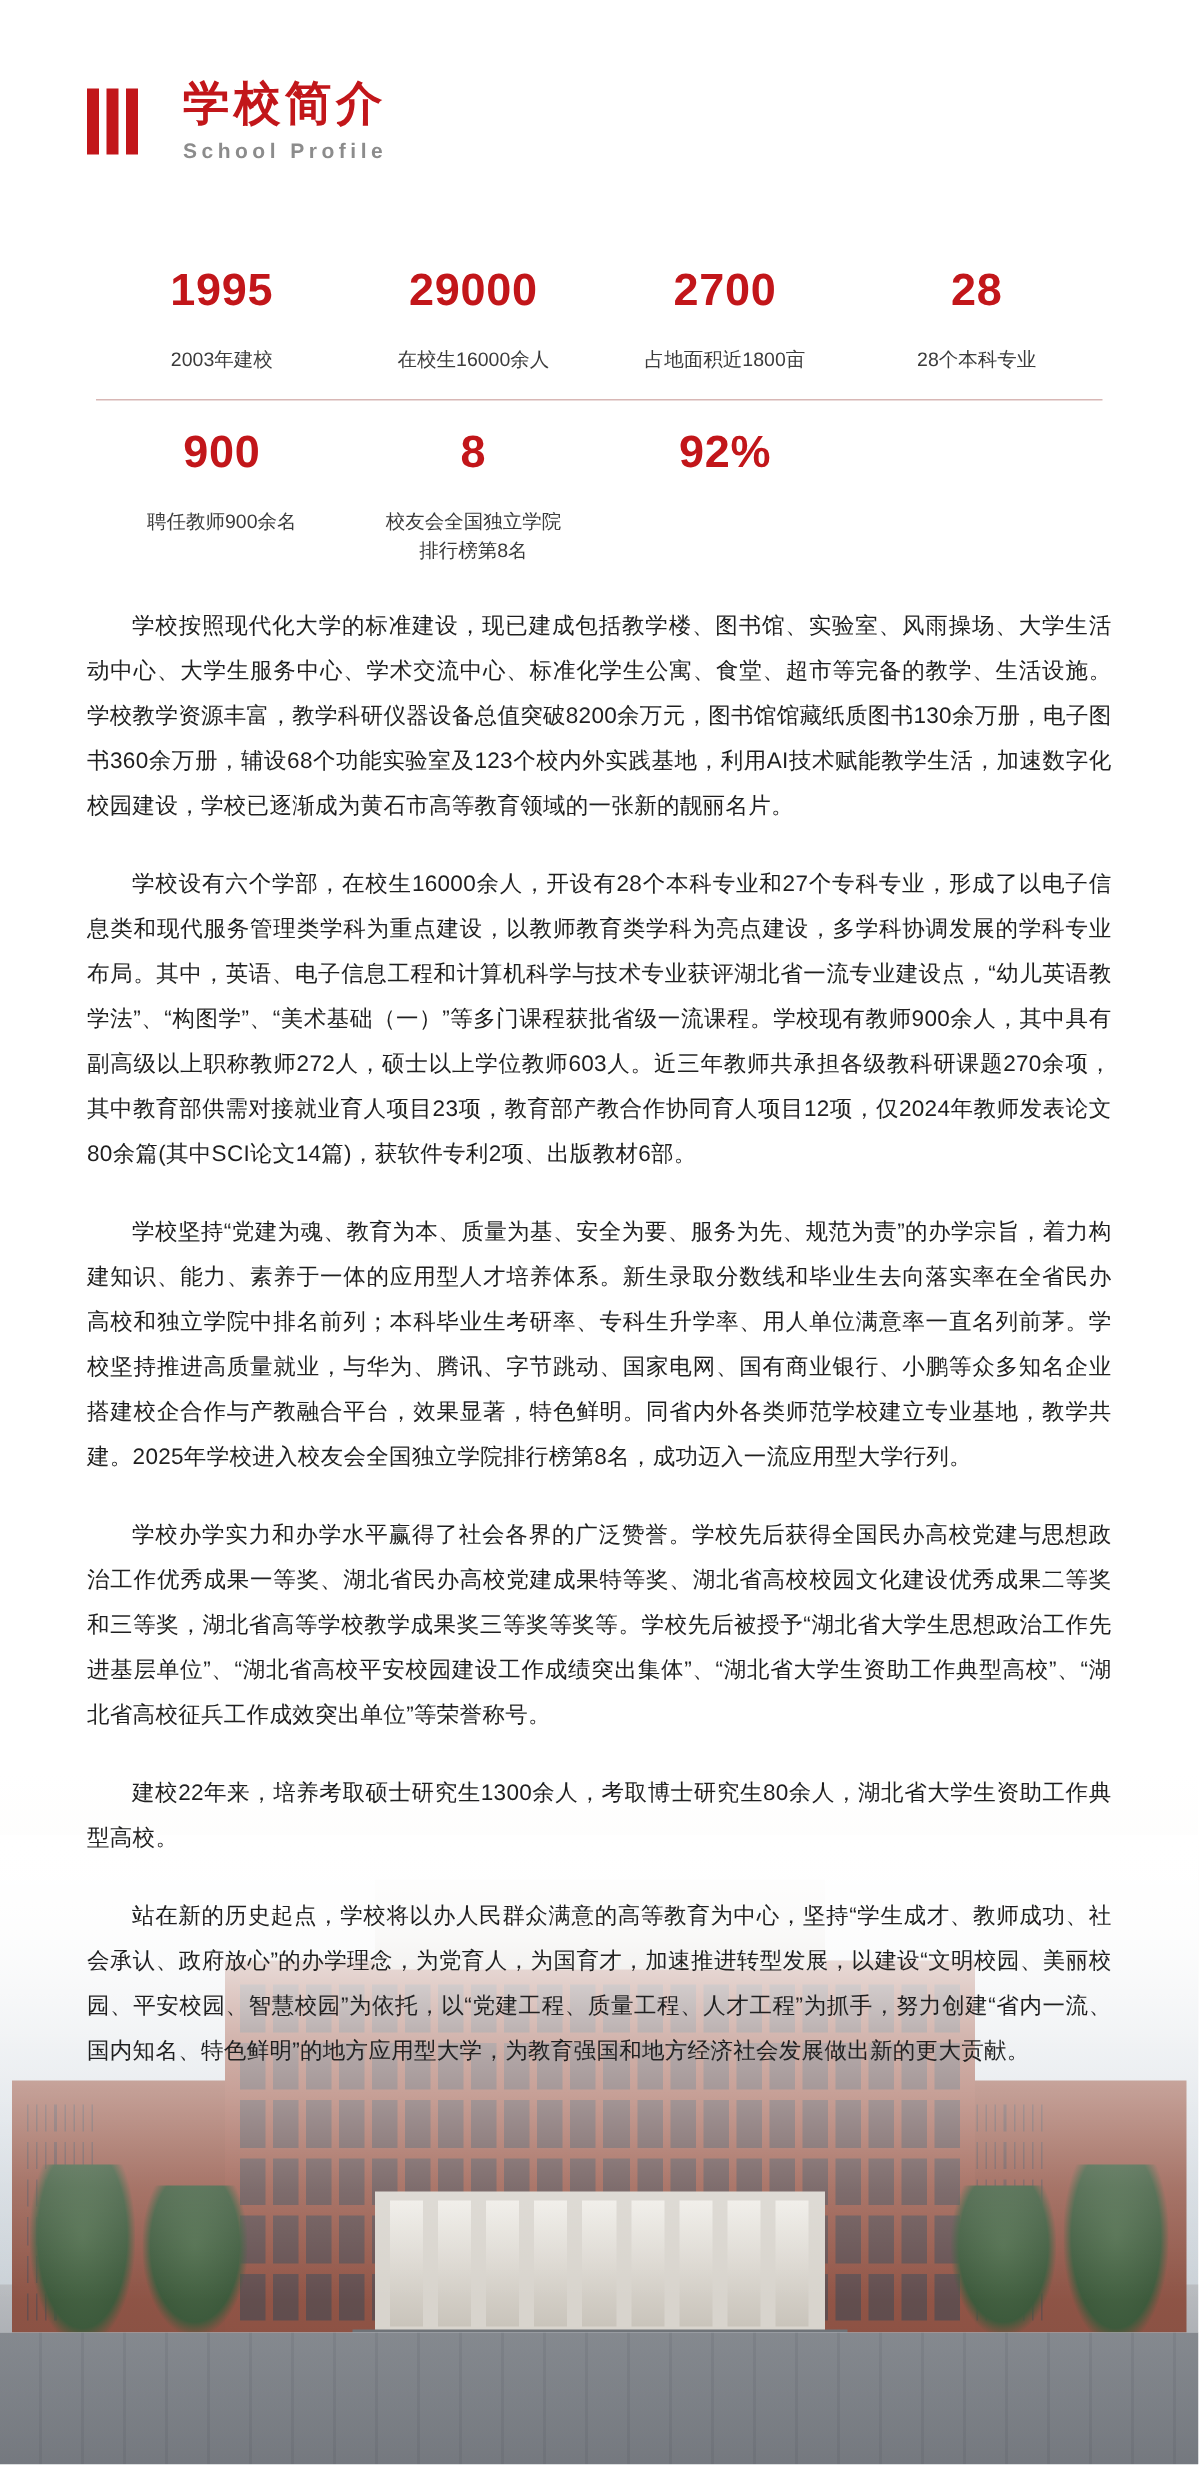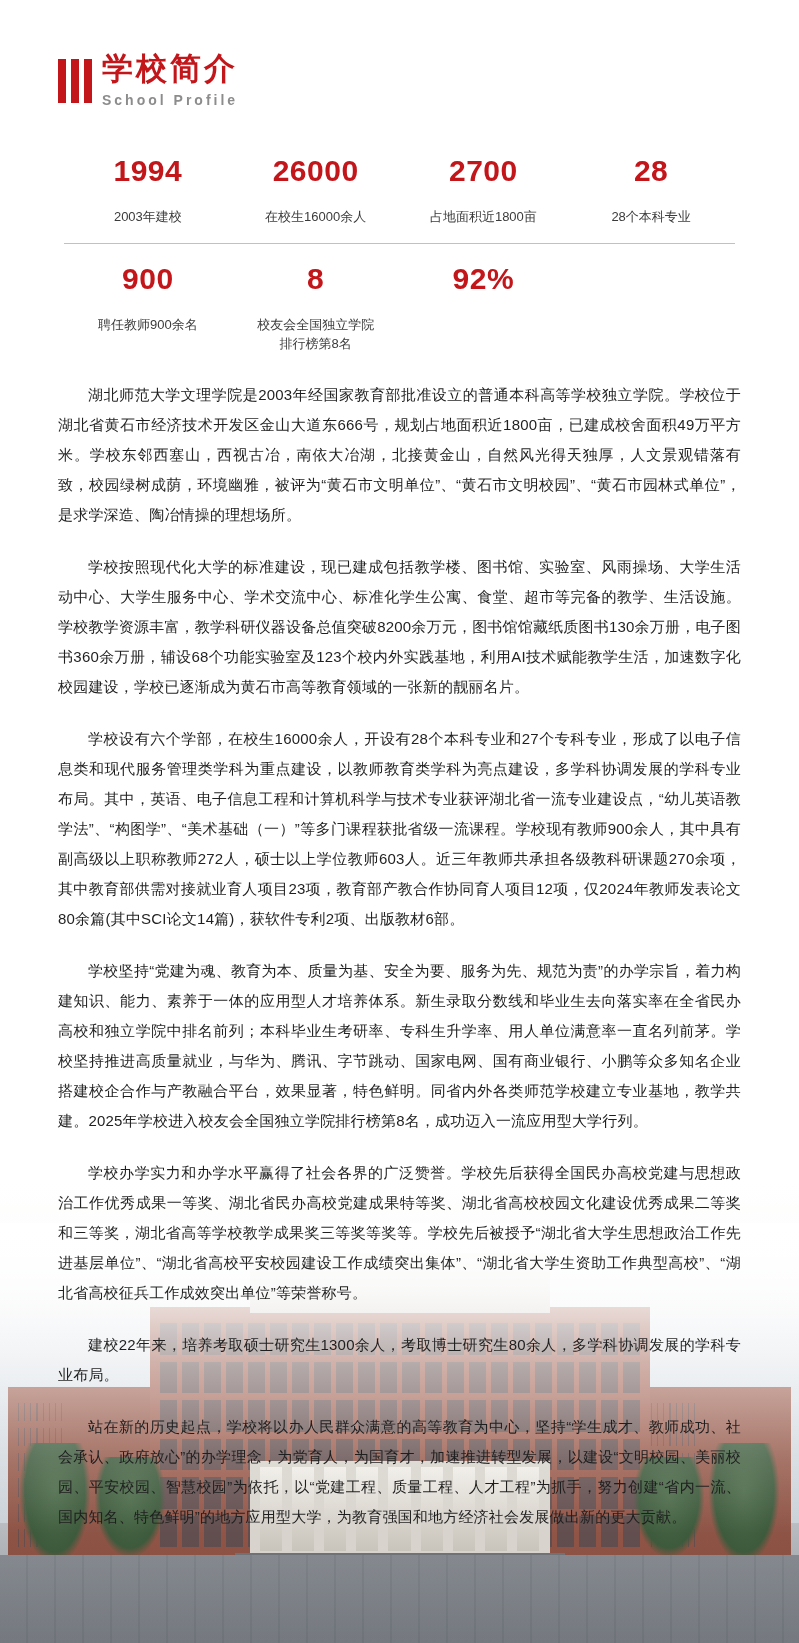--- a/index.html
+++ b/index.html
@@ -139,22 +139,22 @@
   .content {
     position: relative;
     z-index: 5;
     padding: 52px 58px 0 58px;
   }
 
   
   .header {
     display: flex;
     align-items: center;
-    gap: 10px;
-    margin-bottom: 46px;
+    gap: 30px;
+    margin-bottom: 69px;
   }
   .bars {
     display: flex;
     gap: 5px;
     margin-top: 2px;
   }
   .bars i {
     display: block;
     width: 8px;
     height: 44px;
@@ -547,25 +547,25 @@
         </div>
       <div>
         <div class="title-cn">学校简介</div>
         <div class="title-en">School  Profile</div>
       </div>
     </div>
 
     <div class="stats">
       <div class="stat-row">
         <div class="stat">
-          <div class="stat-num">1994</div>
+          <div class="stat-num">1995</div>
           <div class="stat-label">2003年建校</div>
         </div>
         <div class="stat">
-          <div class="stat-num">26000</div>
+          <div class="stat-num">29000</div>
           <div class="stat-label">在校生16000余人</div>
         </div>
         <div class="stat">
           <div class="stat-num">2700</div>
           <div class="stat-label">占地面积近1800亩</div>
         </div>
         <div class="stat">
           <div class="stat-num">28</div>
           <div class="stat-label">28个本科专业</div>
         </div>
@@ -582,23 +582,22 @@
           <div class="stat-num">8</div>
           <div class="stat-label">校友会全国独立学院<br>排行榜第8名</div>
         </div>
         <div class="stat">
           <div class="stat-num">92%</div>
         </div>
       </div>
     </div>
 
     <div class="body-text">
-      <p>湖北师范大学文理学院是2003年经国家教育部批准设立的普通本科高等学校独立学院。学校位于湖北省黄石市经济技术开发区金山大道东666号，规划占地面积近1800亩，已建成校舍面积49万平方米。学校东邻西塞山，西视古冶，南依大冶湖，北接黄金山，自然风光得天独厚，人文景观错落有致，校园绿树成荫，环境幽雅，被评为“黄石市文明单位”、“黄石市文明校园”、“黄石市园林式单位”，是求学深造、陶冶情操的理想场所。</p>
       <p>学校按照现代化大学的标准建设，现已建成包括教学楼、图书馆、实验室、风雨操场、大学生活动中心、大学生服务中心、学术交流中心、标准化学生公寓、食堂、超市等完备的教学、生活设施。学校教学资源丰富，教学科研仪器设备总值突破8200余万元，图书馆馆藏纸质图书130余万册，电子图书360余万册，辅设68个功能实验室及123个校内外实践基地，利用AI技术赋能教学生活，加速数字化校园建设，学校已逐渐成为黄石市高等教育领域的一张新的靓丽名片。</p>
       <p>学校设有六个学部，在校生16000余人，开设有28个本科专业和27个专科专业，形成了以电子信息类和现代服务管理类学科为重点建设，以教师教育类学科为亮点建设，多学科协调发展的学科专业布局。其中，英语、电子信息工程和计算机科学与技术专业获评湖北省一流专业建设点，“幼儿英语教学法”、“构图学”、“美术基础（一）”等多门课程获批省级一流课程。学校现有教师900余人，其中具有副高级以上职称教师272人，硕士以上学位教师603人。近三年教师共承担各级教科研课题270余项，其中教育部供需对接就业育人项目23项，教育部产教合作协同育人项目12项，仅2024年教师发表论文80余篇(其中SCI论文14篇)，获软件专利2项、出版教材6部。</p>
       <p>学校坚持“党建为魂、教育为本、质量为基、安全为要、服务为先、规范为责”的办学宗旨，着力构建知识、能力、素养于一体的应用型人才培养体系。新生录取分数线和毕业生去向落实率在全省民办高校和独立学院中排名前列；本科毕业生考研率、专科生升学率、用人单位满意率一直名列前茅。学校坚持推进高质量就业，与华为、腾讯、字节跳动、国家电网、国有商业银行、小鹏等众多知名企业搭建校企合作与产教融合平台，效果显著，特色鲜明。同省内外各类师范学校建立专业基地，教学共建。2025年学校进入校友会全国独立学院排行榜第8名，成功迈入一流应用型大学行列。</p>
       <p>学校办学实力和办学水平赢得了社会各界的广泛赞誉。学校先后获得全国民办高校党建与思想政治工作优秀成果一等奖、湖北省民办高校党建成果特等奖、湖北省高校校园文化建设优秀成果二等奖和三等奖，湖北省高等学校教学成果奖三等奖等奖等。学校先后被授予“湖北省大学生思想政治工作先进基层单位”、“湖北省高校平安校园建设工作成绩突出集体”、“湖北省大学生资助工作典型高校”、“湖北省高校征兵工作成效突出单位”等荣誉称号。</p>
-      <p>建校22年来，培养考取硕士研究生1300余人，考取博士研究生80余人，多学科协调发展的学科专业布局。</p>
+      <p>建校22年来，培养考取硕士研究生1300余人，考取博士研究生80余人，湖北省大学生资助工作典型高校。</p>
       <p class="last">站在新的历史起点，学校将以办人民群众满意的高等教育为中心，坚持“学生成才、教师成功、社会承认、政府放心”的办学理念，为党育人，为国育才，加速推进转型发展，以建设“文明校园、美丽校园、平安校园、智慧校园”为依托，以“党建工程、质量工程、人才工程”为抓手，努力创建“省内一流、国内知名、特色鲜明”的地方应用型大学，为教育强国和地方经济社会发展做出新的更大贡献。</p>
     </div>
 
   </div>
 </div>
 
 </body></html>

